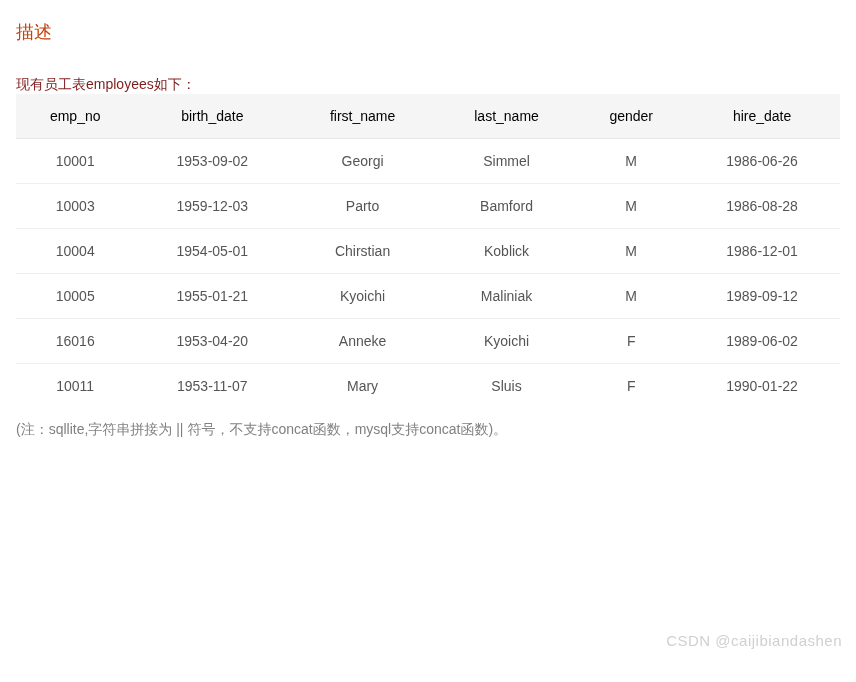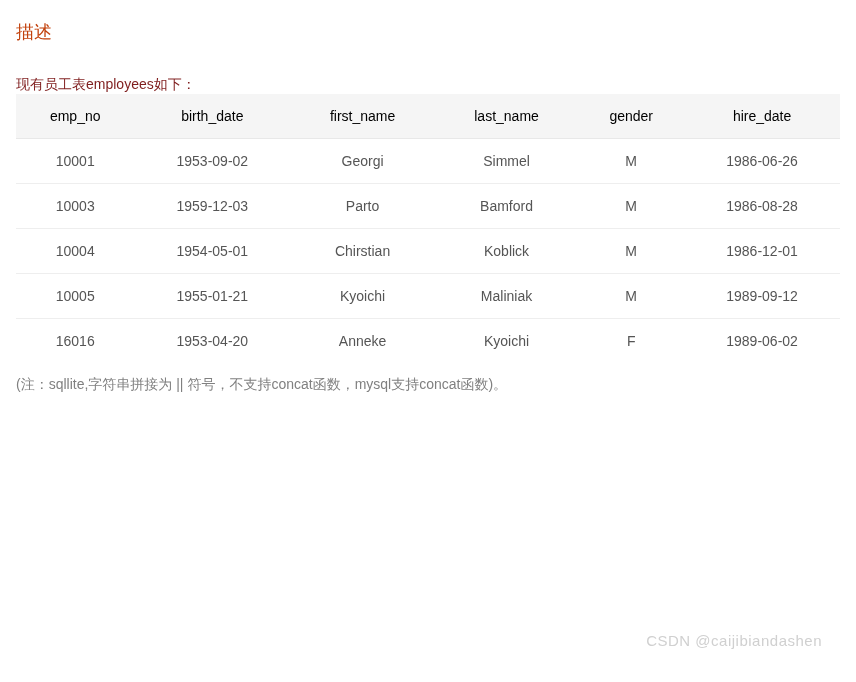--- a/index.html
+++ b/index.html
@@ -49,21 +49,21 @@
       border-bottom: none;
     }
     .description {
       font-size: 14px;
       color: #808080;
       line-height: 1.7;
       margin-top: 10px;
     }
     .watermark {
       position: absolute;
-      right: 34px;
+      right: 14px;
       top: 632px;
       color: #d0d0d0;
       font-size: 15px;
       font-weight: 300;
       letter-spacing: 0.5px;
       pointer-events: none;
     }
   </style>
 </head>
 <body>
@@ -116,20 +116,28 @@
         <td>1989-09-12</td>
       </tr>
       <tr>
         <td>16016</td>
         <td>1953-04-20</td>
         <td>Anneke</td>
         <td>Kyoichi</td>
         <td>F</td>
         <td>1989-06-02</td>
       </tr>
+      <tr>
+        <td>10011</td>
+        <td>1953-11-07</td>
+        <td>Mary</td>
+        <td>Sluis</td>
+        <td>F</td>
+        <td>1990-01-22</td>
+      </tr>
     </tbody>
 </table>
 
 <div class="description">
   <div>(注：sqllite,字符串拼接为 || 符号，不支持concat函数，mysql支持concat函数)。</div>
 </div>
 
 <div class="watermark">CSDN @caijibiandashen</div>
 
 </body></html>

